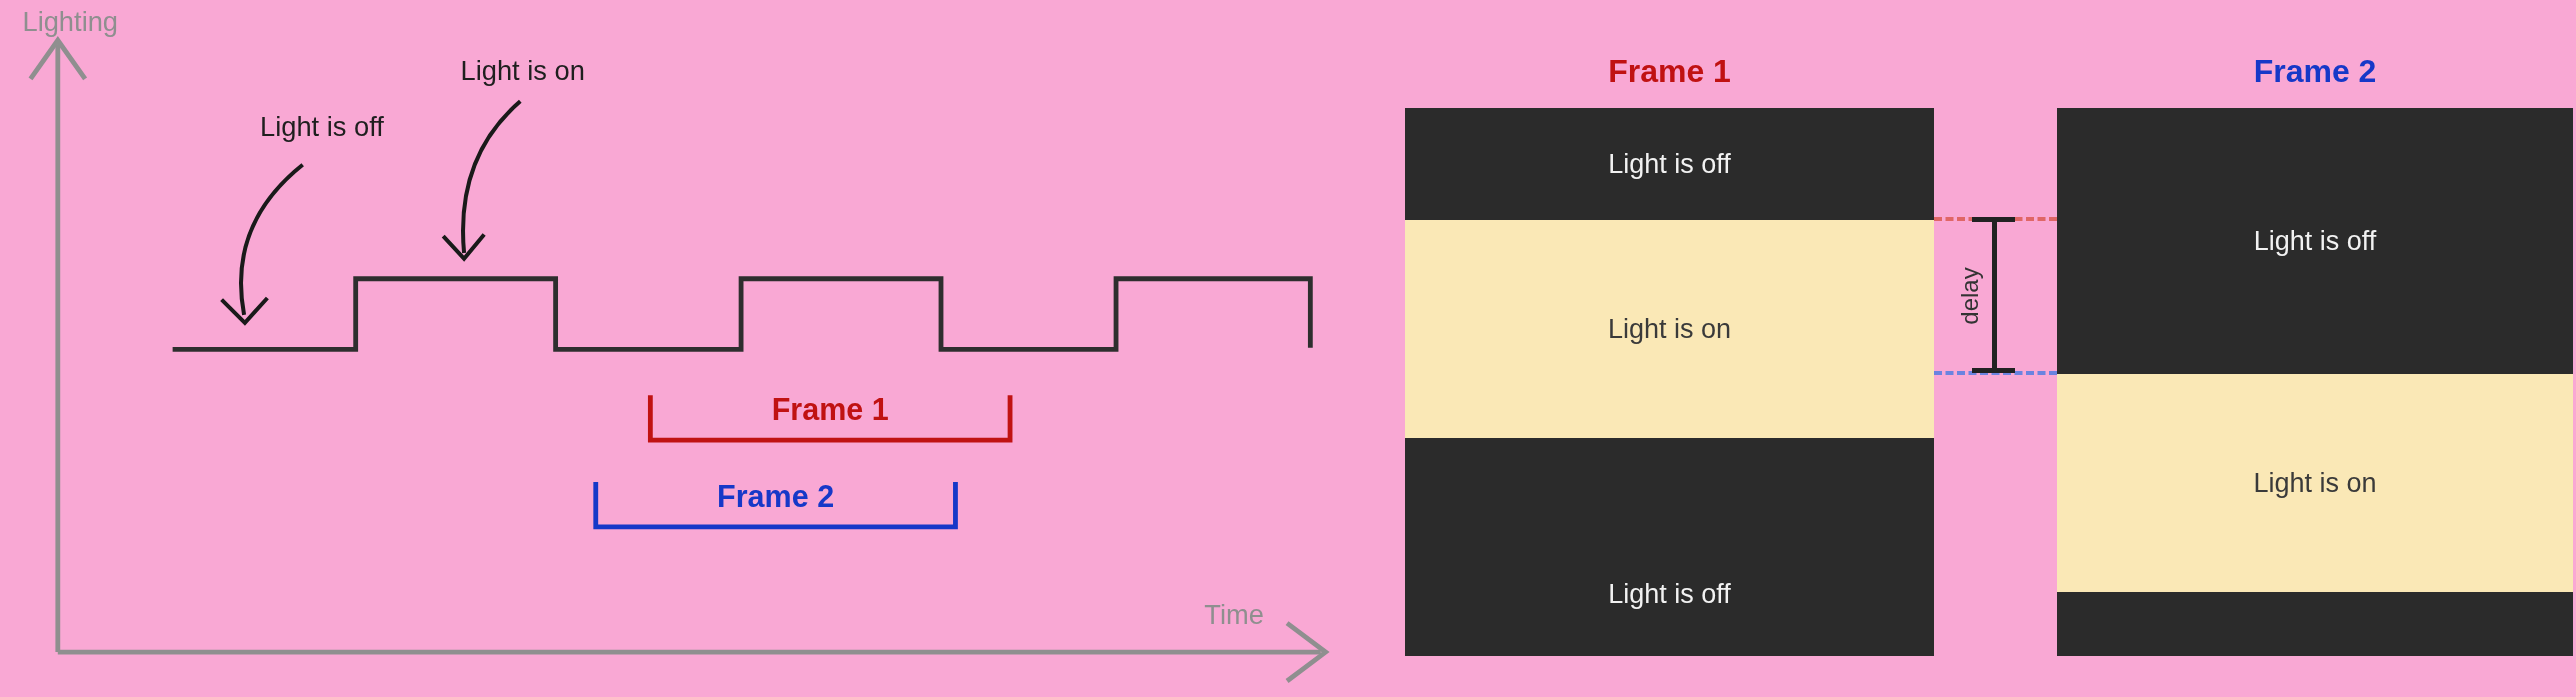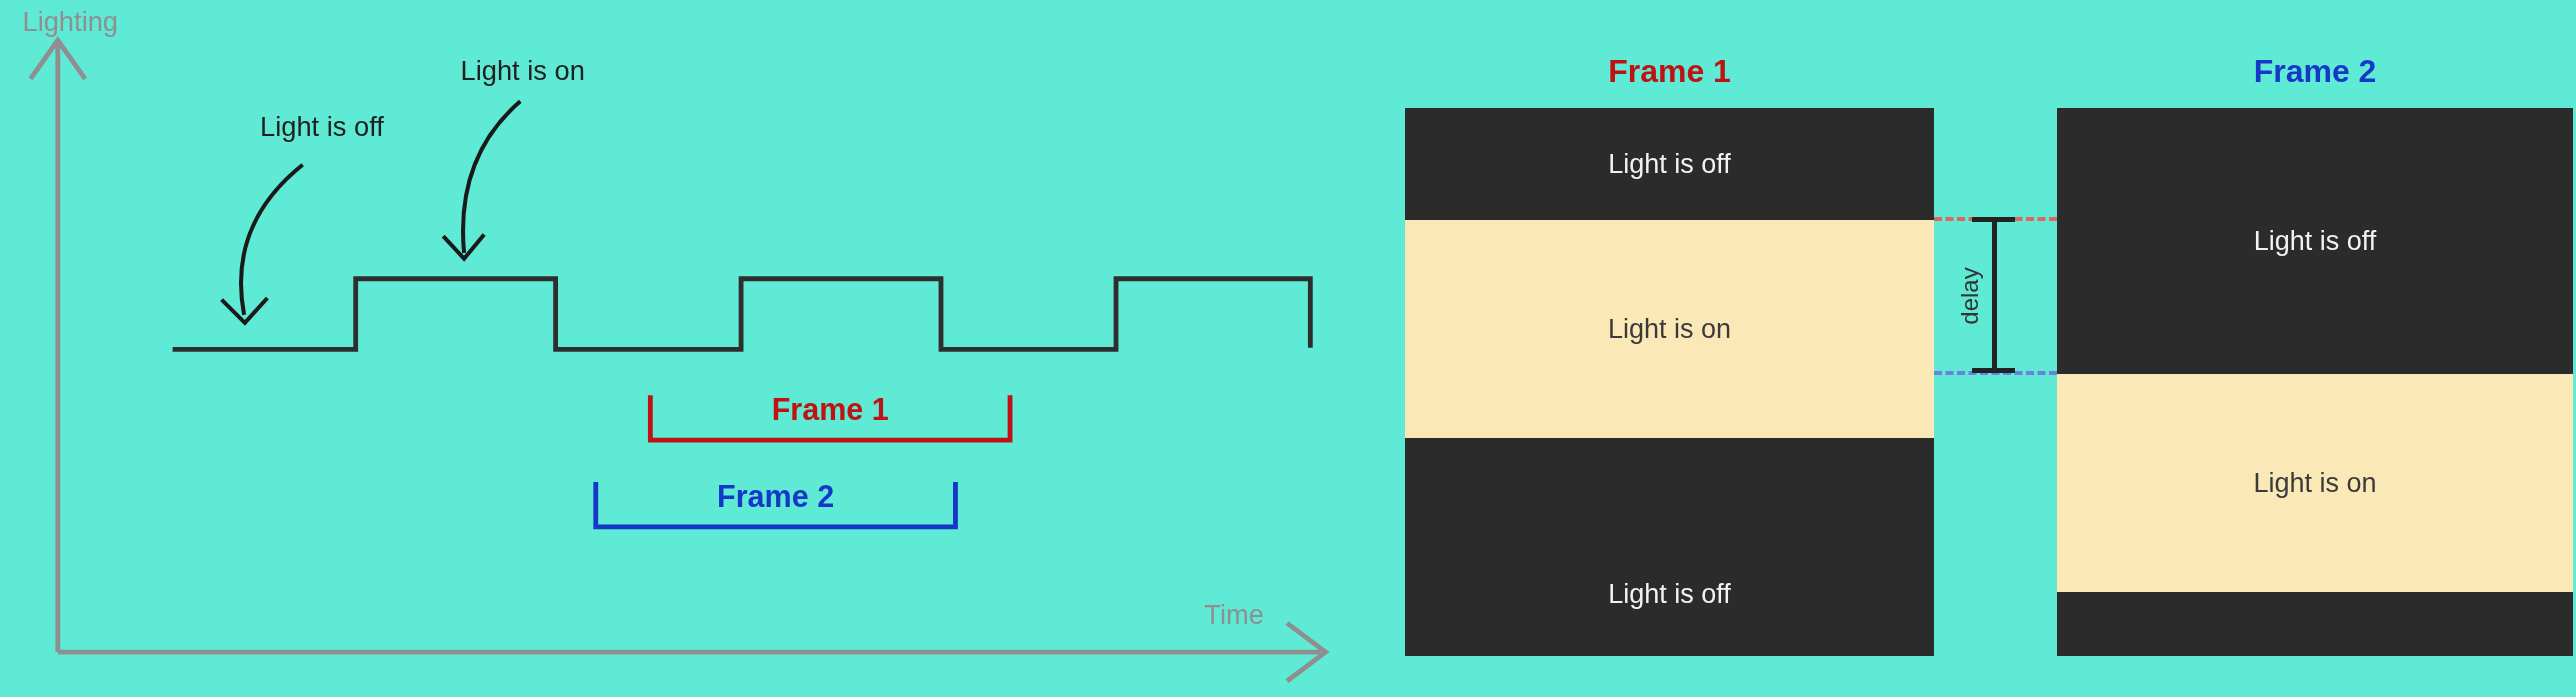--- a/index.html
+++ b/index.html
@@ -1,20 +1,20 @@
 <!DOCTYPE html>
 <html style="font-size:13px"><head>
 <meta charset="utf-8">
 <style>
   html, body { margin: 0; padding: 0; background: #ffffff; }
   .canvas {
     position: relative;
     width: 2576px;
     height: 698px;
-    background: #5eead4;
+    background: #f9a8d4;
     font-family: "Liberation Sans", sans-serif;
     overflow: hidden;
   }
   svg { position: absolute; left: 0; top: 0; }
 
   
   .axis-label   { fill: #8f8f8f; font-size: 34px; }
   .anno-label   { fill: #1f1f1f; font-size: 34px; }
   .bracket-label{ font-size: 38px; font-weight: 700; }
   .bracket-label.red  { fill: #c01212; }

